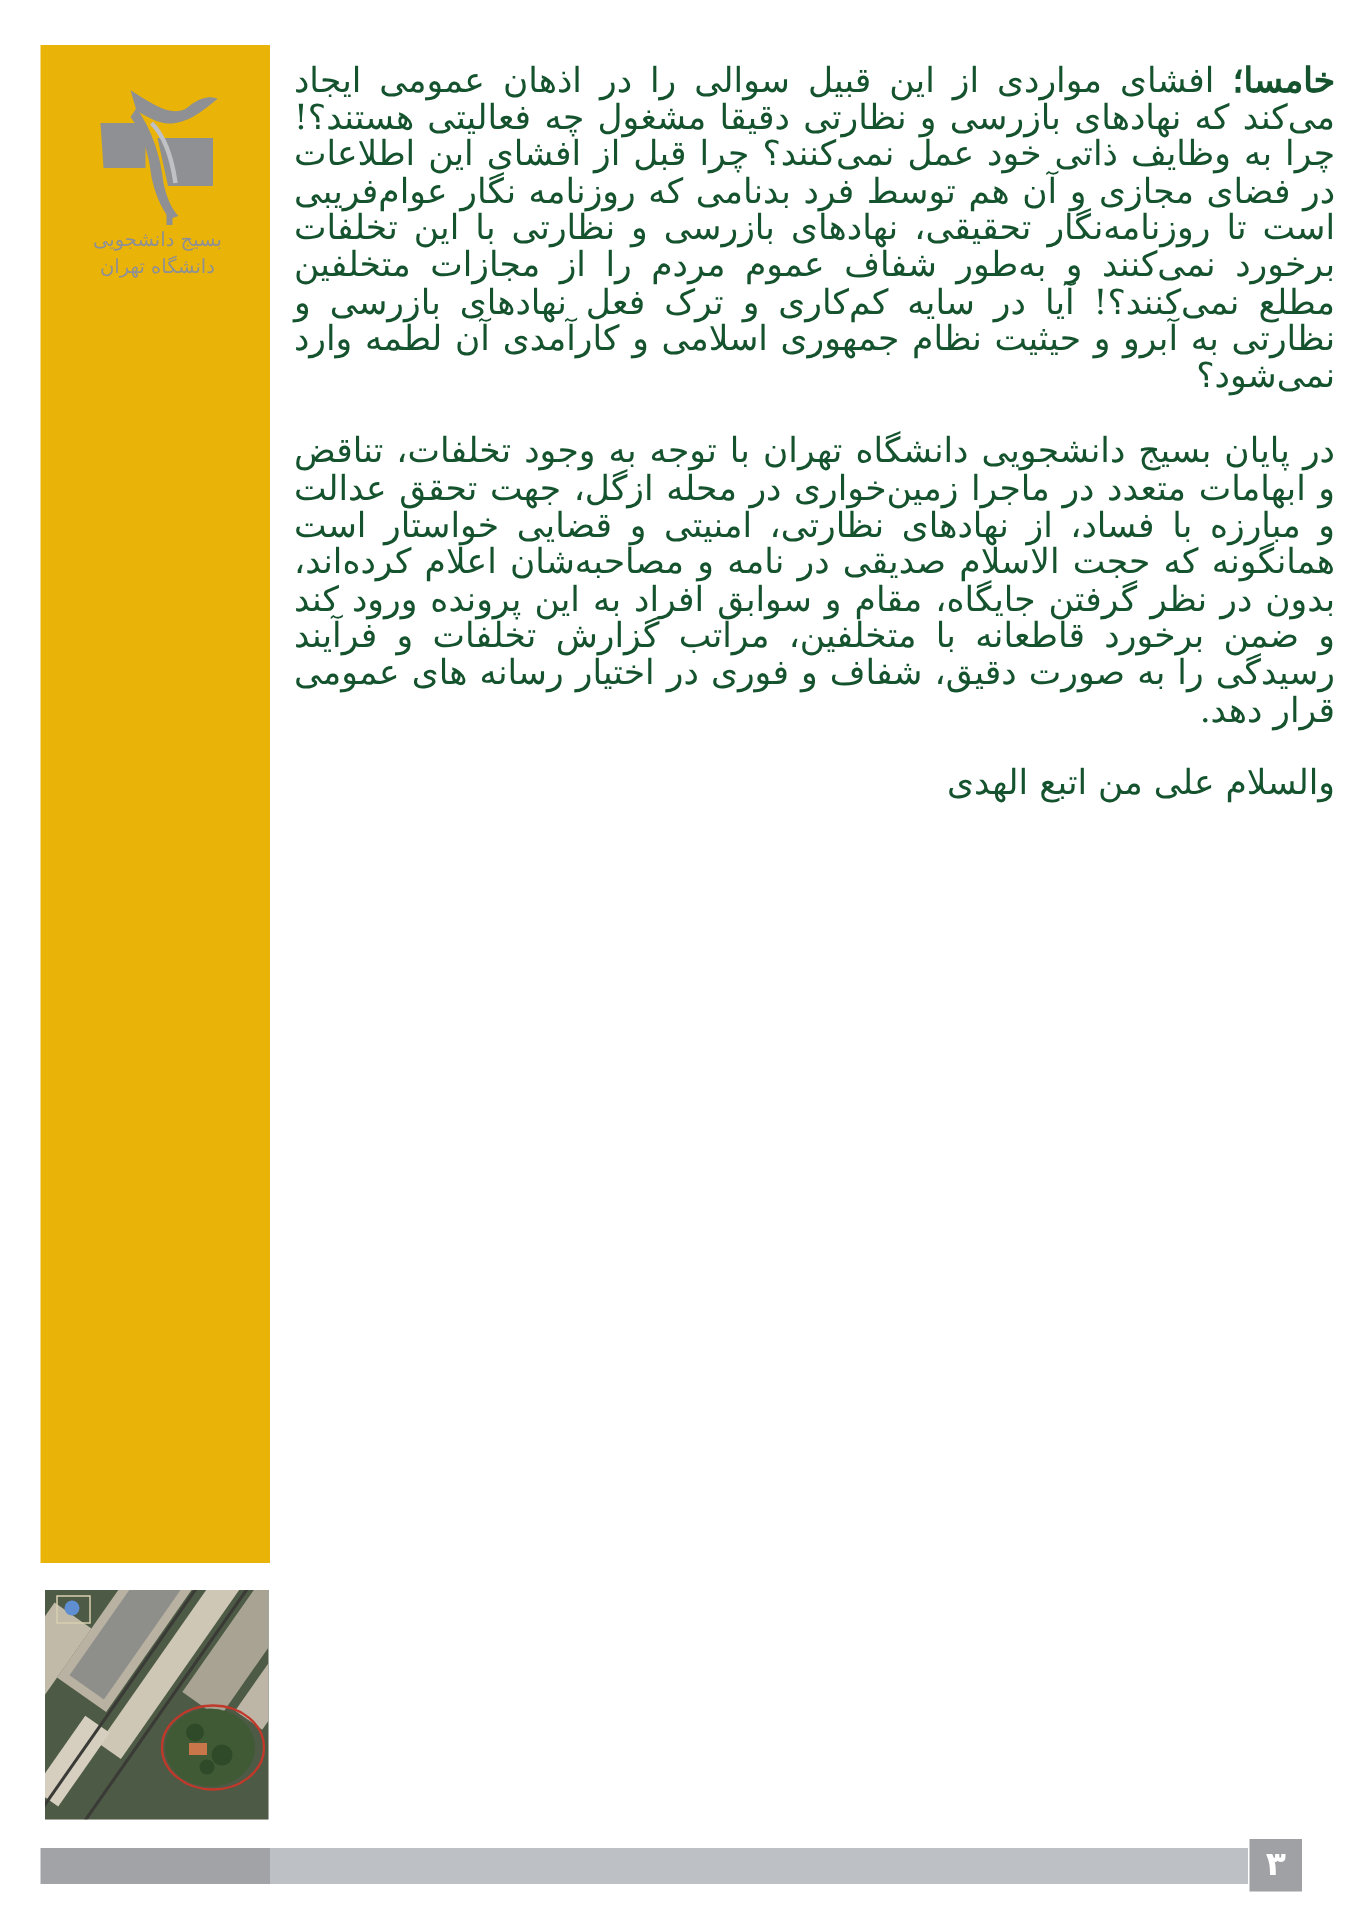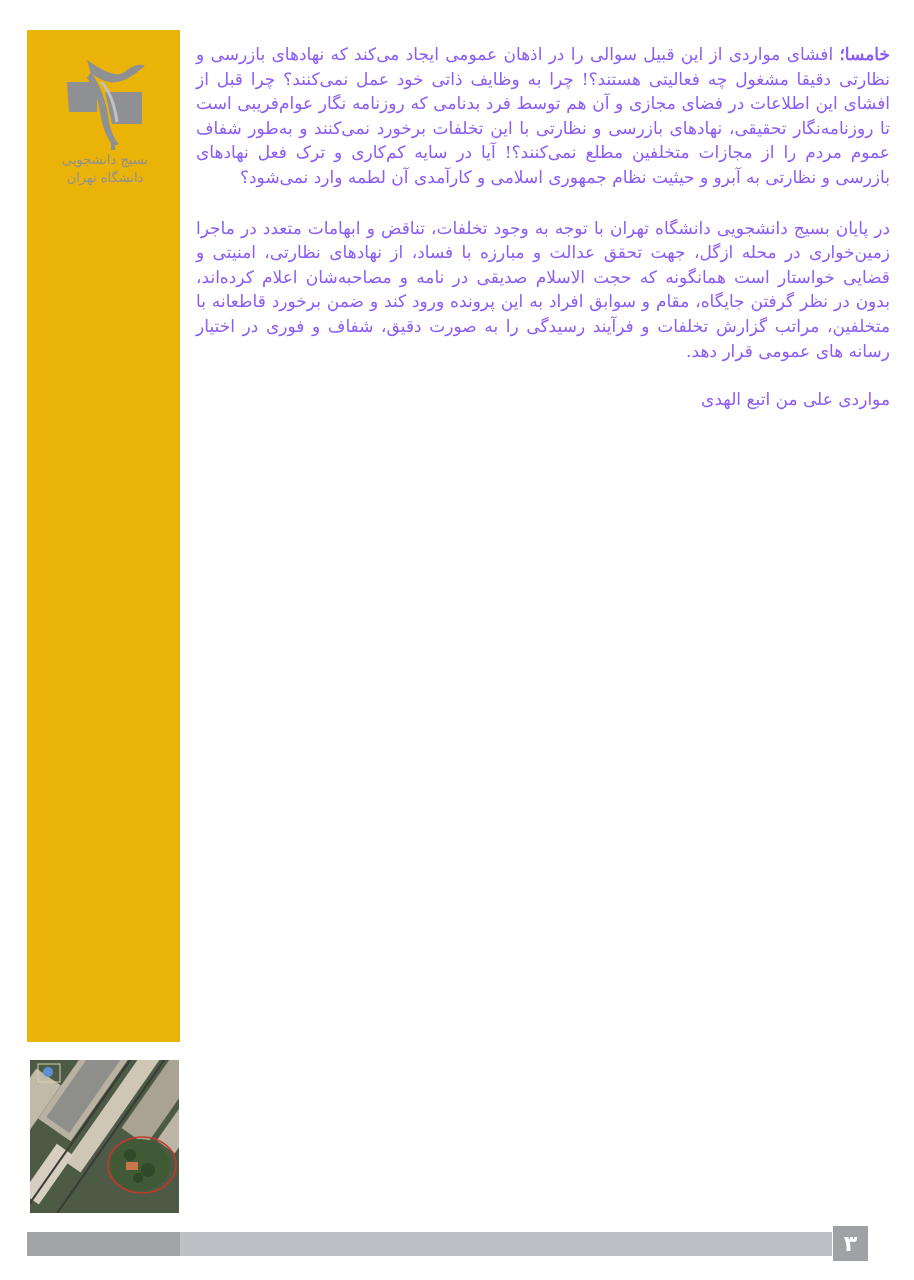--- a/index.html
+++ b/index.html
@@ -31,21 +31,21 @@
       position: absolute; left: 833px; top: 1226px; width: 35px; height: 35px;
       background: #9fa1a5; color: #ffffff;
       font-family: "DejaVu Sans", sans-serif; font-weight: bold; font-size: 22px;
       display: flex; align-items: center; justify-content: center; line-height: 1;
     }
 
     .content {
       position: absolute; left: 196px; top: 42px; width: 694px;
       direction: rtl; text-align: justify; text-align-last: right;
       font-family: "DejaVu Serif", "Liberation Serif", serif;
-      font-size: 17px; line-height: 24.6px; color: #8b5cf6;
+      font-size: 23px; line-height: 24.6px; color: #14532d;
     }
     .content p { margin-bottom: 24px; }
     .content .lead { font-weight: bold; }
     .content p.para1 { margin-bottom: 26px; }
     .content p.closing { margin-top: 0; }
   </style>
 </head>
 <body>
 
 <div class="sidebar">
@@ -64,21 +64,21 @@
   </div>
 </div>
 
 <div class="content">
   <p class="para1">
     <span class="lead">خامسا؛</span><span> افشای مواردی از این قبیل سوالی را در اذهان عمومی ایجاد می‌کند که نهادهای بازرسی و نظارتی دقیقا مشغول چه فعالیتی هستند؟! چرا به وظایف ذاتی خود عمل نمی‌کنند؟ چرا قبل از افشای این اطلاعات در فضای مجازی و آن هم توسط فرد بدنامی که روزنامه نگار عوام‌فریبی است تا روزنامه‌نگار تحقیقی، نهادهای بازرسی و نظارتی با این تخلفات برخورد نمی‌کنند و به‌طور شفاف عموم مردم را از مجازات متخلفین مطلع نمی‌کنند؟! آیا در سایه کم‌کاری و ترک فعل نهادهای بازرسی و نظارتی به آبرو و حیثیت نظام جمهوری اسلامی و کارآمدی آن لطمه وارد نمی‌شود؟</span>
   </p>
   <p>
     <span>در پایان بسیج دانشجویی دانشگاه تهران با توجه به وجود تخلفات، تناقض و ابهامات متعدد در ماجرا زمین‌خواری در محله ازگل، جهت تحقق عدالت و مبارزه با فساد، از نهادهای نظارتی، امنیتی و قضایی خواستار است همانگونه که حجت الاسلام صدیقی در نامه و مصاحبه‌شان اعلام کرده‌اند، بدون در نظر گرفتن جایگاه، مقام و سوابق افراد به این پرونده ورود کند و ضمن برخورد قاطعانه با متخلفین، مراتب گزارش تخلفات و فرآیند رسیدگی را به صورت دقیق، شفاف و فوری در اختیار رسانه های عمومی قرار دهد.</span>
   </p>
-  <p class="closing">مواردی علی من اتبع الهدی</p>
+  <p class="closing">والسلام علی من اتبع الهدی</p>
 </div>
 
 <div class="map-photo">
   <svg viewBox="0 0 149 153" xmlns="http://www.w3.org/2000/svg" preserveAspectRatio="none">
     <rect width="149" height="153" fill="#4d5a45"></rect>
 
     <g transform="rotate(35 75 76)">
       <rect x="10" y="-20" width="40" height="120" fill="#b9b2a2"></rect>
       <rect x="16" y="-14" width="28" height="108" fill="#8e8f8a"></rect>
       <rect x="58" y="-30" width="18" height="150" fill="#cfc7b6"></rect>

